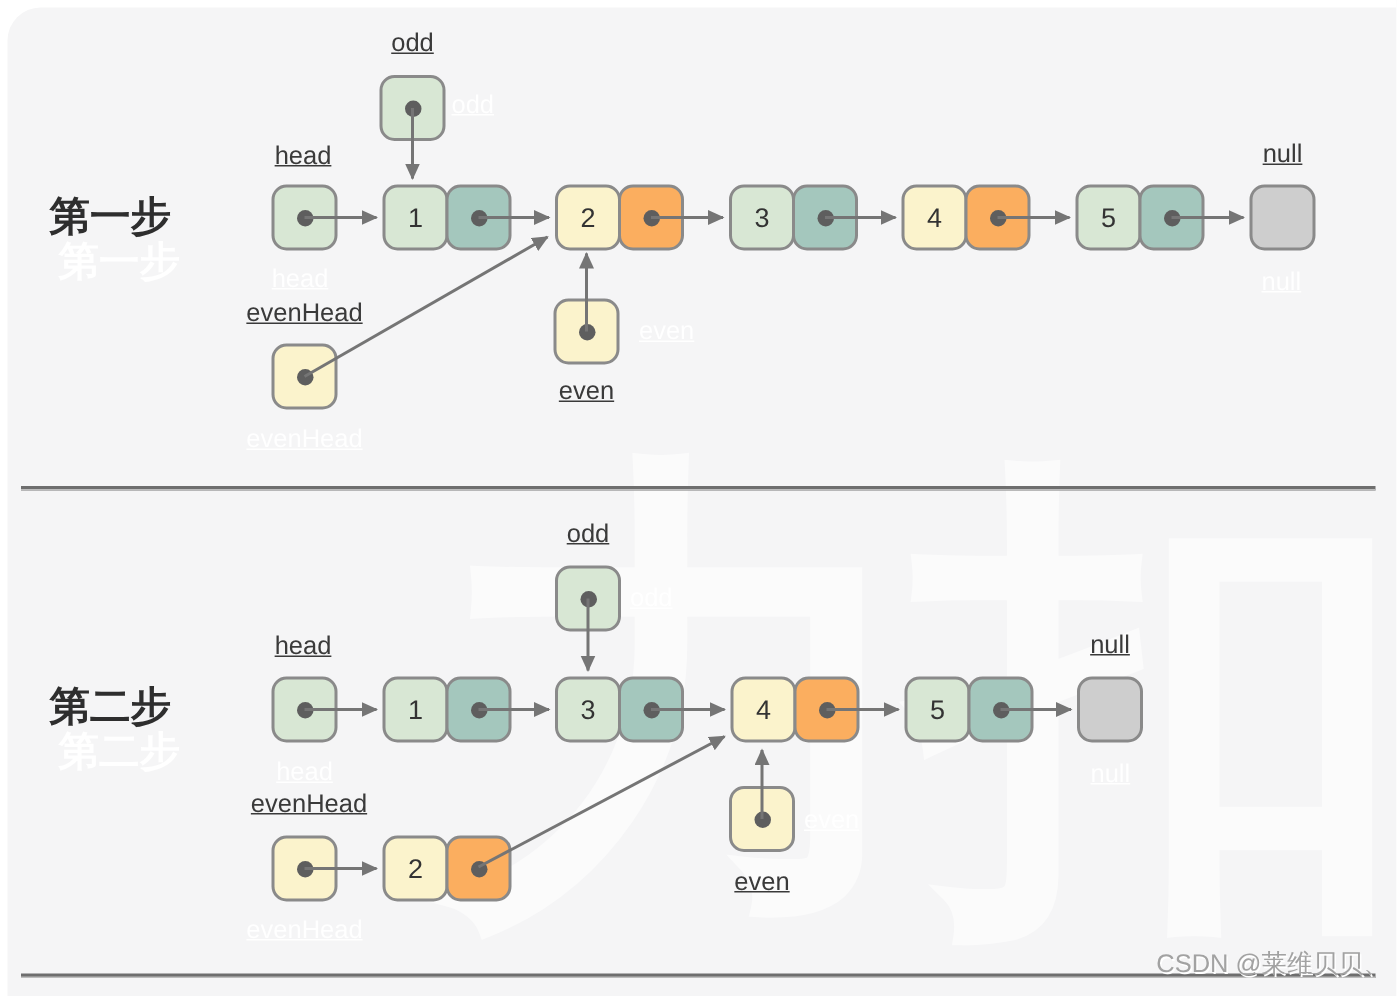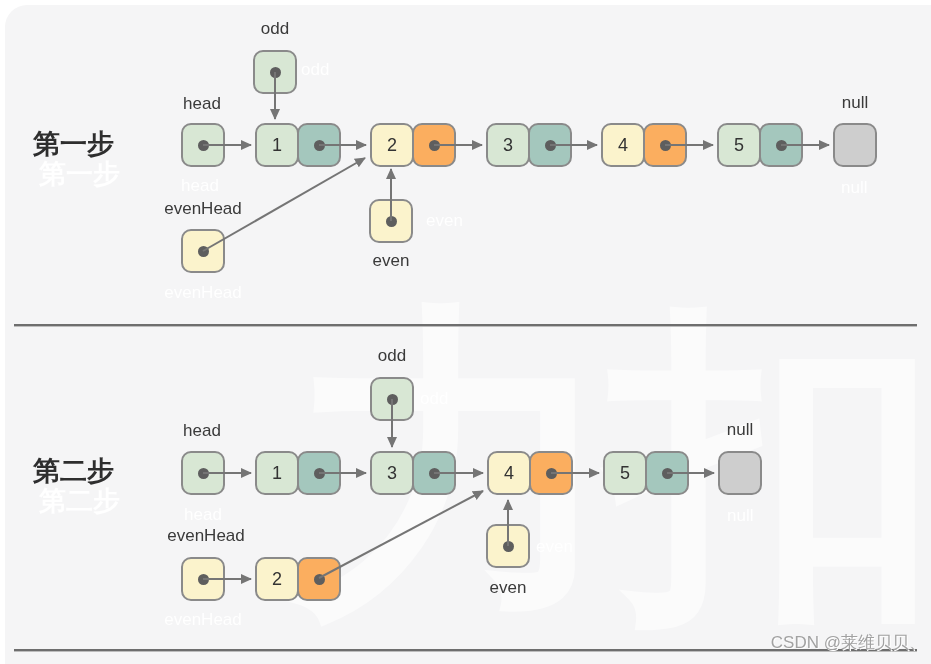--- a/index.html
+++ b/index.html
@@ -3,21 +3,21 @@
 <meta charset="utf-8">
 <style>
   html,body{margin:0;padding:0;background:#ffffff;}
   .stage{position:relative;width:931px;height:664px;background:#ffffff;overflow:hidden;
          font-family:"Liberation Sans", sans-serif;}
   .panel{position:absolute;left:5px;top:5px;right:0;bottom:0;background:#f5f5f6;
          border-top-left-radius:22px;}
   
   .title{position:absolute;font-size:27px;font-weight:bold;color:#2e2e2e;z-index:3;white-space:nowrap;}
   .lbl{position:absolute;font-size:17px;color:#3a3a3a;z-index:3;white-space:nowrap;
-       transform:translateX(-50%);}
+       transform:translateX(-50%);text-decoration:underline;}
   .lbl.leftal{transform:none;}
   .ghost{color:rgba(255,255,255,0.92);z-index:1;}
   .logo-ghost{position:absolute;left:290px;top:300px;font-size:330px;font-weight:bold;
               color:rgba(255,255,255,0.55);z-index:1;line-height:1;letter-spacing:-10px;}
   
   .box{position:absolute;width:44px;height:44px;box-sizing:border-box;border:2px solid #8a8a8a;
        border-radius:10px;display:flex;align-items:center;justify-content:center;z-index:2;}
   .node{position:absolute;width:86px;height:44px;display:flex;z-index:2;}
   .cell{width:44px;height:44px;box-sizing:border-box;border:2px solid #8a8a8a;border-radius:10px;
         display:flex;align-items:center;justify-content:center;}

